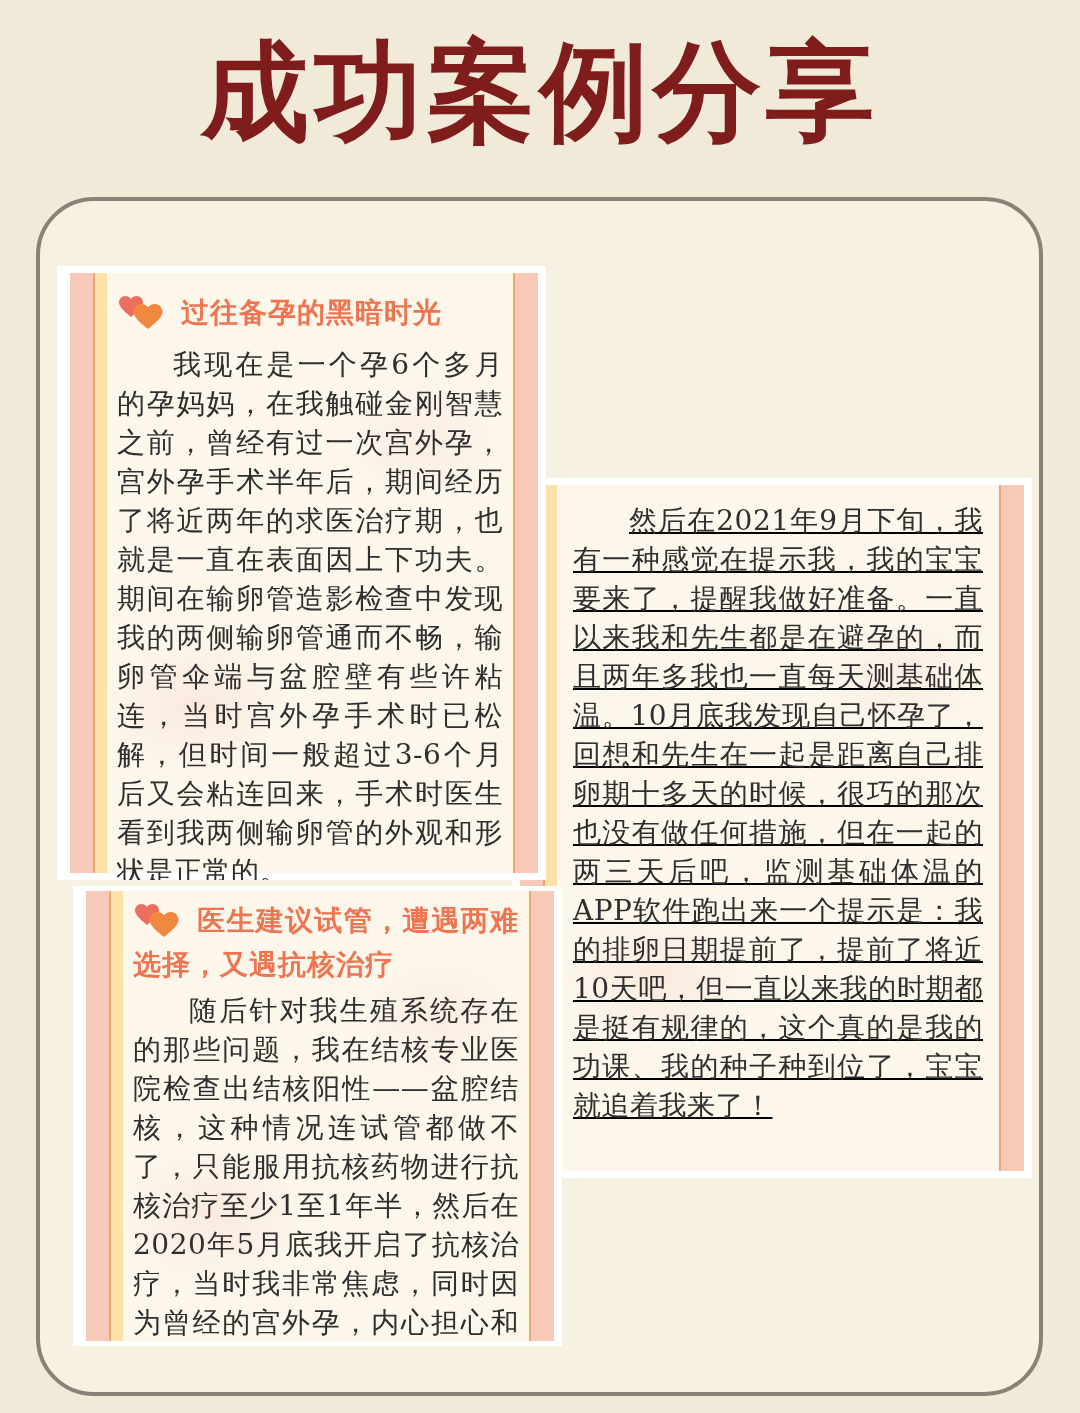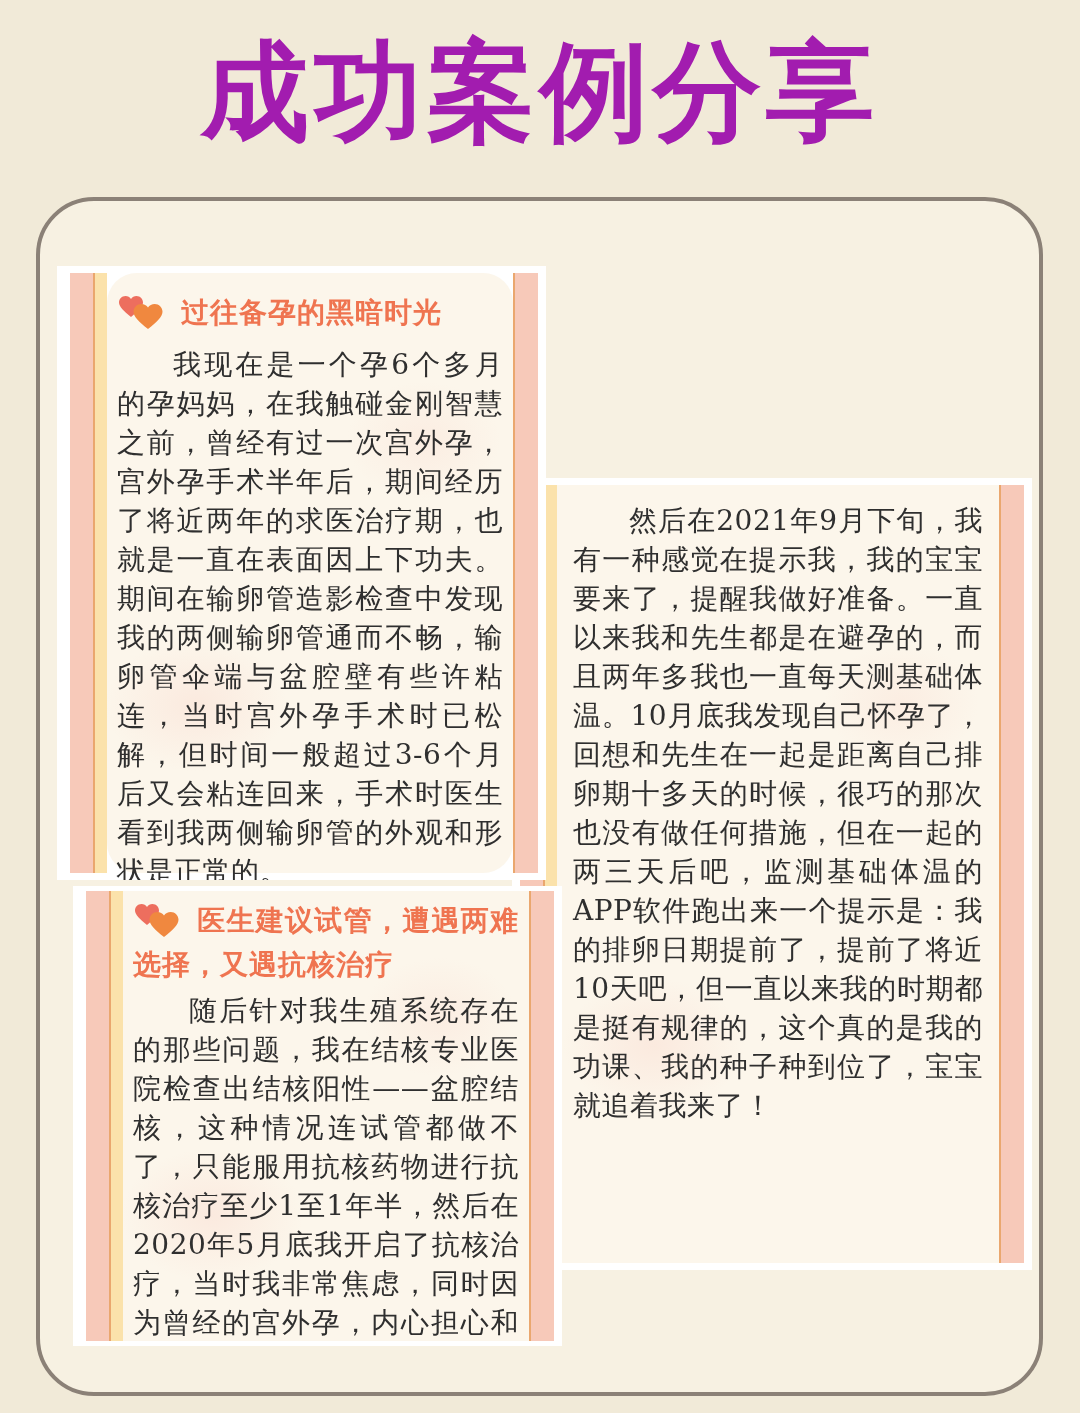--- a/index.html
+++ b/index.html
@@ -15,42 +15,42 @@
   .main-title {
     position: absolute;
     top: 16px;
     left: 0;
     width: 100%;
     text-align: center;
     font-size: 108px;
     line-height: 150px;
     font-weight: 900;
     letter-spacing: 5px;
-    color: #a21caf;
+    color: #7f1d1d;
     font-family: "DejaVu Serif", "Liberation Serif", serif;
   }
   .card {
     position: absolute;
     left: 36px;
     top: 197px;
     width: 1007px;
     height: 1199px;
     background: #f7f1e2;
     border: 4px solid #8b8177;
     border-radius: 58px;
   }
   .panel {
     position: absolute;
     display: flex;
     background: #ffffff;
     overflow: hidden;
   }
   .panel-a { left: 57px;  top: 266px; width: 489px; height: 614px; padding: 7px 8px 7px 13px; z-index: 2; }
   .panel-b { left: 57px;  top: 886px; width: 489px; height: 460px; padding: 5px 8px 5px 13px; z-index: 2; margin-left: 16px; }
-  .panel-c { left: 512px; top: 478px; width: 520px; height: 792px; padding: 7px 8px; z-index: 1; }
+  .panel-c { left: 512px; top: 478px; width: 520px; height: 700px; padding: 7px 8px; z-index: 1; text-decoration: underline; }
   .strip-pink-l {
     width: 25px; flex: 0 0 25px;
     background: #f7c9b9;
     border-right: 2px solid #eaa76e;
   }
   .strip-yellow {
     width: 12px; flex: 0 0 12px;
     background: #fbe2ab;
   }
   .strip-pink-r {
@@ -58,21 +58,21 @@
     background: #f7c9b9;
     border-left: 2px solid #eaa76e;
   }
   .content {
     flex: 1 1 auto;
     background:
       radial-gradient(130px 95px at 22% 72%, rgba(248,205,193,0.30), rgba(248,205,193,0) 70%),
       radial-gradient(110px 85px at 78% 28%, rgba(248,205,193,0.22), rgba(248,205,193,0) 70%),
       #fcf6eb;
   }
-  .panel-a .content { padding: 18px 10px 14px; border-radius: 30px; }
+  .panel-a .content { padding: 18px 10px 14px; }
   .panel-b .content { padding: 8px 10px 4px; }
   .panel-c .content { padding: 16px 16px 10px; }
   .section-heading {
     font-family: "Liberation Sans", "DejaVu Sans", sans-serif;
     font-size: 28px;
     font-weight: 700;
     line-height: 44px;
     letter-spacing: 1px;
     color: #ef7450;
     text-align: justify;

